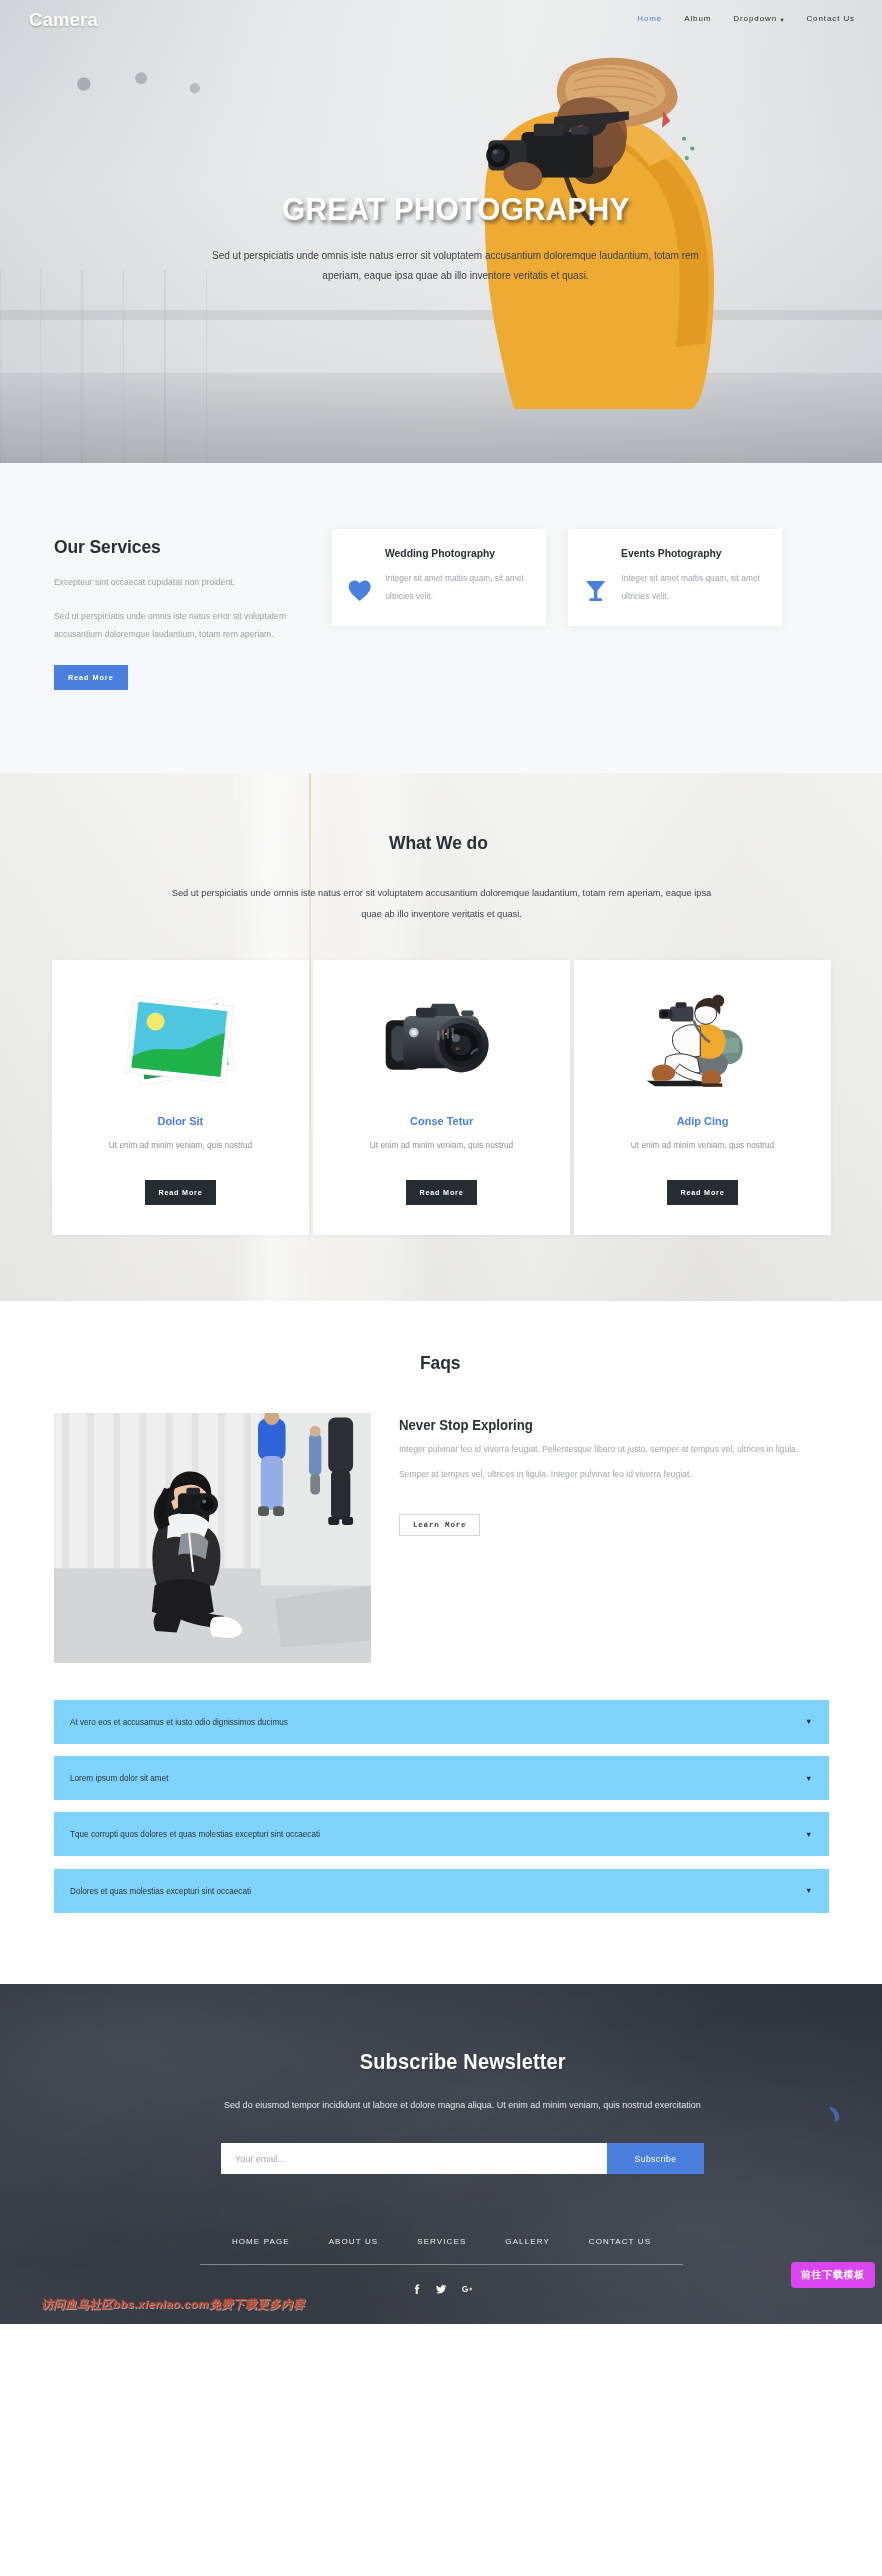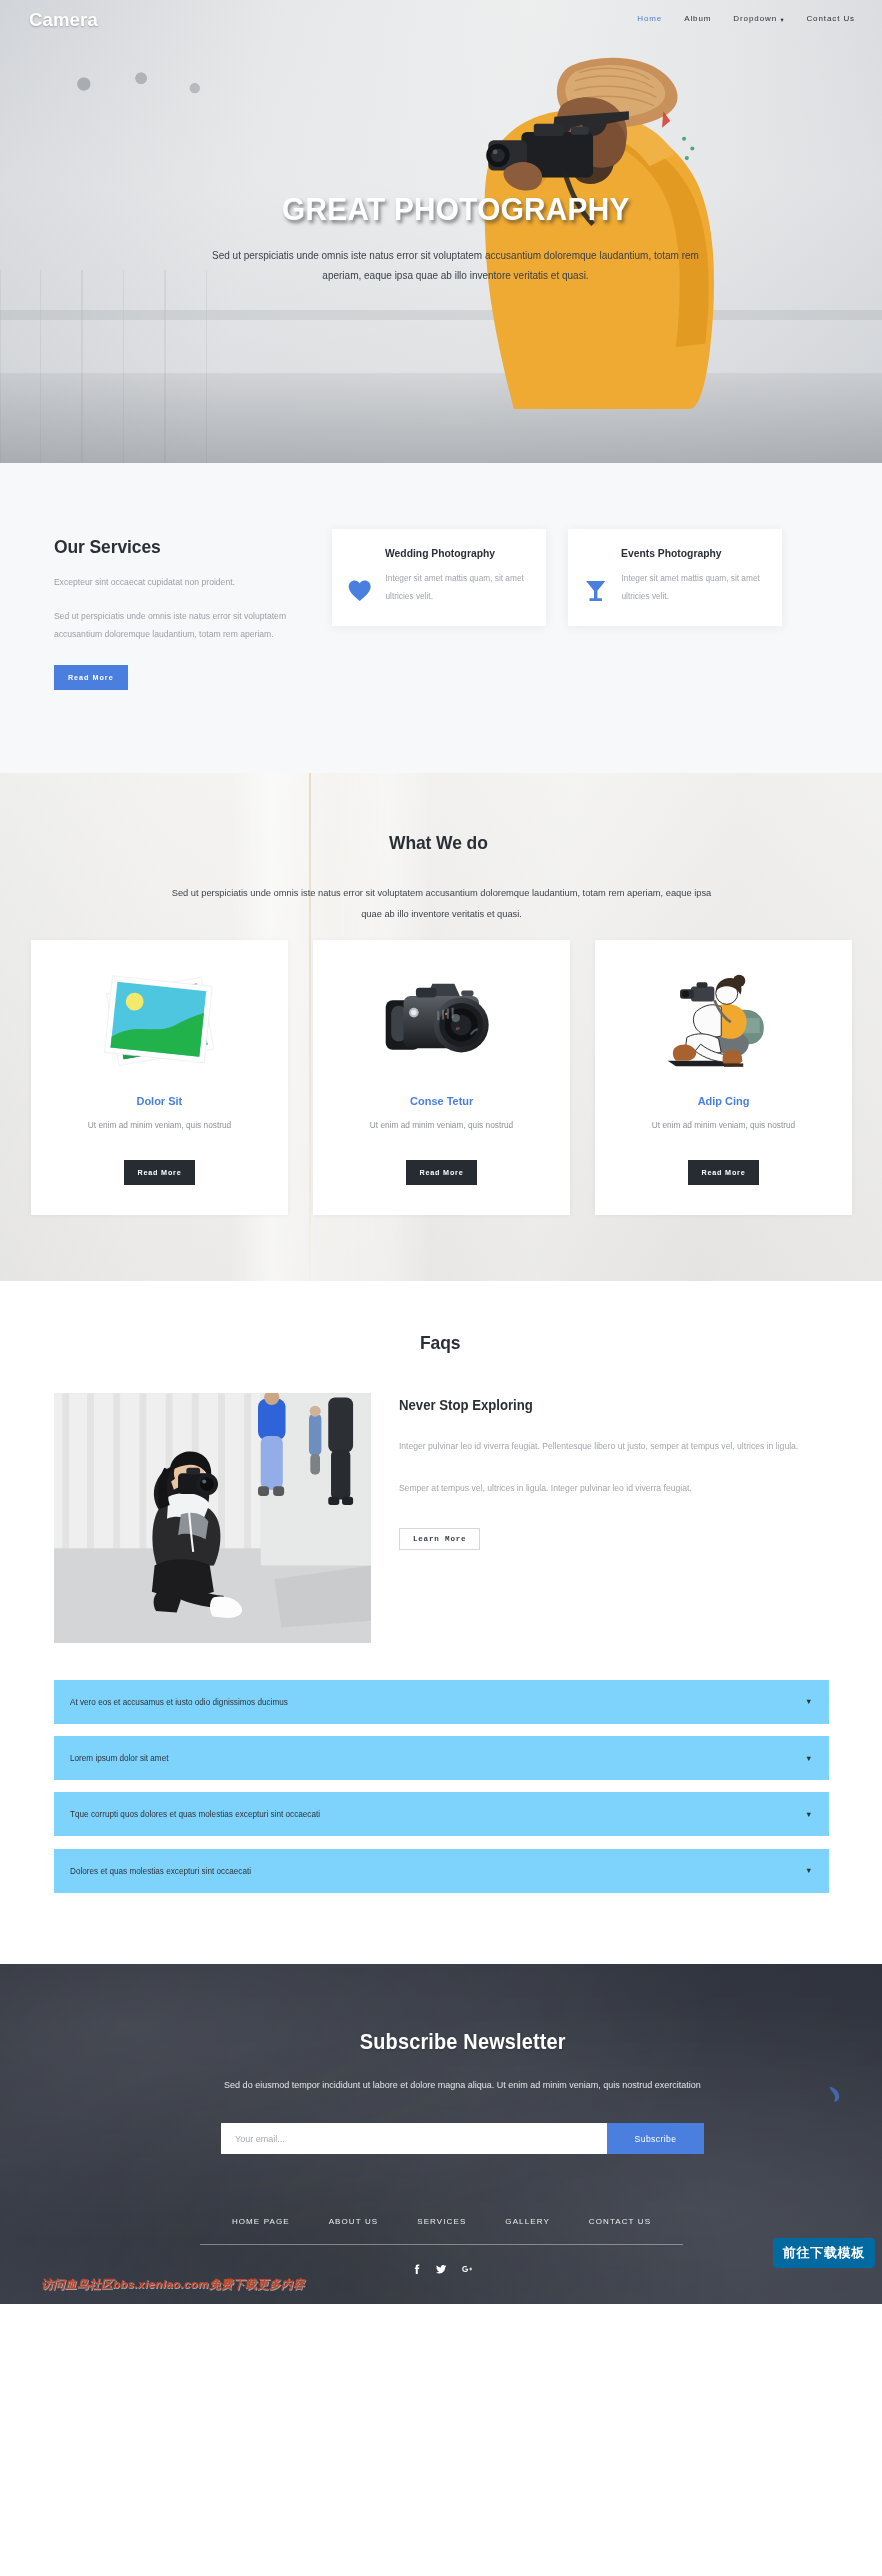--- a/index.html
+++ b/index.html
@@ -133,21 +133,21 @@
     background:linear-gradient(90deg, rgba(255,255,255,.0) 0%, rgba(255,255,255,.55) 20%, rgba(245,243,240,.7) 50%, rgba(255,255,255,.35) 78%, rgba(255,255,255,0) 100%);
     filter:blur(0.7px);
   }
   .wwd-drape:after{
     content:""; position:absolute; left:81px; top:0; width:2.1px; height:100%;
     background:linear-gradient(180deg,rgba(214,186,140,.45),rgba(214,186,140,.05));
   }
   .wwd-inner { position:relative; z-index:3; text-align:center; }
   .wwd-inner .h2 { transform:scaleX(.94); font-size:18.6px; }
   .wwd-sub { margin:29px auto 0; width:552px; font-size:9.3px; line-height:2.2; color:#3e434a; }
-  .wwd-cards { display:flex; justify-content:center; gap:25px; margin-top:16px; }
+  .wwd-cards { display:flex; justify-content:center; gap:4px; margin-top:36px; }
   .wwd-card {
     width:257px; background:#fff; padding:26px 19.3px 30px; text-align:center;
     box-shadow:0 0.7px 5.5px rgba(0,0,0,.05);
   }
   .wwd-art { height:110px; display:flex; align-items:center; justify-content:center; }
   .wwd-art svg { display:block; }
   .wwd-card h4 {
     margin-top:18px; font-size:11.7px; font-weight:700; color:#4a7fe0;
     font-family:"Liberation Sans", sans-serif; transform:scaleX(.94); display:inline-block;
   }
@@ -166,21 +166,21 @@
   .faq-photo {
     width:317px; height:250px; flex:0 0 317px; position:relative; overflow:hidden;
     background:linear-gradient(180deg,#e8e9ea,#d4d6d8);
   }
   .faq-photo svg { width:100%; height:100%; display:block; }
   .faq-copy { padding-top:4.1px; width:414px; }
   .faq-copy h3 {
     font-size:14px; font-weight:700; color:#2b2f36; font-family:"Liberation Sans", sans-serif;
     transform:scaleX(.94); transform-origin:left; display:inline-block;
   }
-  .faq-copy p { margin-top:24px; font-size:8.6px; line-height:2.1; color:#a2a6ac; }
+  .faq-copy p { margin-top:7px; font-size:8.6px; line-height:2.1; color:#a2a6ac; }
   .btn-outline {
     margin-top:19.3px; display:inline-block; background:#fff; color:#3a3f47;
     border:0.7px solid #d5d7da; cursor:pointer; font-size:7.6px; letter-spacing:0.8px;
     font-weight:600; padding:6px 13px; font-family:Liberation Mono, monospace;
   }
   .accordion { margin-top:37px; padding:0 12.4px; }
   .acc-item {
     background:#7dd3fc; margin-bottom:12.4px; height:44px;
     display:flex; align-items:center; justify-content:space-between;
     padding:0 16.6px; cursor:pointer;
@@ -234,22 +234,22 @@
   .socials svg { width:10.3px; height:10.3px; fill:#fff; display:block; }
 
   .watermark {
     position:absolute; left:41px; bottom:12.4px; z-index:9;
     font-size:11.7px; font-weight:700; font-style:italic; color:#c0452b;
     text-shadow:0.7px 0.7px 0 rgba(255,255,255,.55);
     font-family:"Liberation Sans", sans-serif; letter-spacing:0.3px; white-space:nowrap;
   }
   .dl-btn {
     position:absolute; right:8.3px; bottom:36px; z-index:9;
-    background:#0369a1; color:#fff; border:0; cursor:pointer;
-    border-radius:4.1px; padding:6.2px 9.7px; font-size:13px; font-weight:700;
+    background:#d946ef; color:#fff; border:0; cursor:pointer;
+    border-radius:4.1px; padding:6.2px 9.7px; font-size:10px; font-weight:700;
     font-family:"Liberation Sans", sans-serif; letter-spacing:0.7px;
   }
 </style>
 </head>
 <body>
 
 <div class="page">
 
   <section class="hero">
     <div class="hero-bg"></div>

